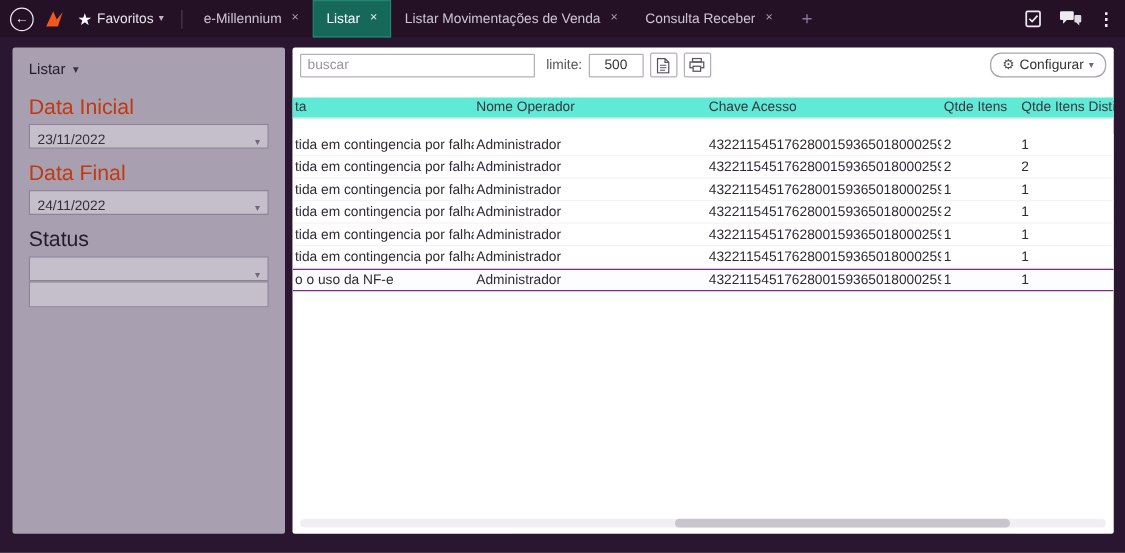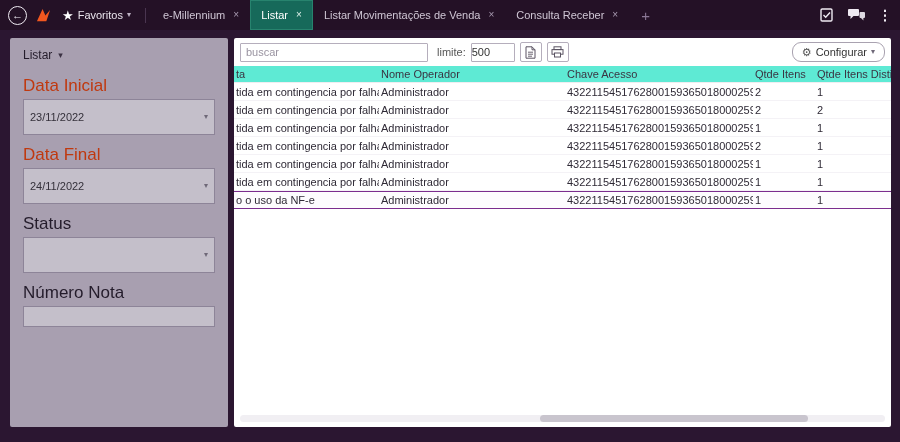--- a/index.html
+++ b/index.html
@@ -28,30 +28,30 @@
   .dots { font-size:14px; color:#efeaf2; font-weight:bold; }
 
   
   .workspace { flex:1; display:flex; gap:6px; padding:8px 9px 15px 10px; min-height:0; }
 
   
   .sidebar { flex:0 0 218px; background:#a89fb0; border-radius:2px; padding:10px 13px; overflow:hidden; }
   .panel-title { display:flex; align-items:center; gap:6px; font-size:12px; color:#241c2b; margin-bottom:14px; cursor:pointer; }
   .lbl { display:block; font-size:17px; color:#241c2b; margin:10px 0 3px; }
   .lbl.orange { color:#c0390f; }
-  .field { height:36px; background:#c4bfca; border:1px solid #8d8498; display:flex; align-items:center; justify-content:space-between; padding:0 6px; font-size:11px; color:#34303a; cursor:pointer; }
+  .field { height:20px; background:#c4bfca; border:1px solid #8d8498; display:flex; align-items:flex-end; justify-content:space-between; padding:0 6px; font-size:11px; color:#34303a; cursor:pointer; }
   .fieldbox { width:100%; height:21px; background:#c4bfca; border:1px solid #8d8498; font-size:11px; padding:0 6px; color:#34303a; font-family:"Liberation Sans", sans-serif; outline:none; }
 
   
-  .content { flex:1; background:#ffffff; border-radius:2px; display:flex; flex-direction:column; position:relative; overflow:hidden; min-width:0; }
+  .content { flex:1; background:#ffffff; border-radius:2px; display:flex; flex-direction:column; position:relative; overflow:hidden; min-width:0;gap:12px; }
   .toolbar { flex:0 0 28px; display:flex; align-items:center; gap:5px; padding:0 6px; }
   .search { width:188px; height:19px; border:1px solid #b5aebc; border-radius:1px; font-size:11px; padding:0 5px; color:#333; font-family:"Liberation Sans", sans-serif; outline:none; }
   .search::placeholder { color:#9a94a1; }
   .limit-lbl { font-size:11px; color:#555; margin-left:4px; }
-  .limit { width:44px; height:19px; border:1px solid #b5aebc; border-radius:1px; font-size:11px; text-align:left; color:#333; font-family:"Liberation Sans", sans-serif; outline:none; }
+  .limit { width:44px; height:19px; border:1px solid #b5aebc; border-radius:1px; font-size:11px; text-align:center; color:#333; font-family:"Liberation Sans", sans-serif; outline:none; }
   .tool-btn { width:22px; height:20px; background:#fff; border:1px solid #b5aebc; border-radius:2px; display:flex; align-items:center; justify-content:center; cursor:pointer; padding:0; }
   .tb-spacer { flex:1; }
   .config-btn { height:20px; background:#fff; border:1px solid #a9a2b0; border-radius:9px; display:flex; align-items:center; gap:4px; font-size:11px; color:#333; padding:0 9px; cursor:pointer; font-family:"Liberation Sans", sans-serif; }
   .gear { font-size:11px; color:#555; line-height:1; }
 
   
   .thead, .trow { display:grid; grid-template-columns:145px 186px 188px 62px 1fr; align-items:center; }
   .thead { flex:0 0 17px; font-size:11px; color:#3a3442; background:#5eead4; border-bottom:1px solid #efedf1; }
   .tbody { flex:1; overflow:hidden; }
   .trow { height:18px; font-size:11px; color:#2f2a36; background:#fff; border-bottom:1px solid #f4f2f6; cursor:pointer; }
@@ -142,21 +142,20 @@
         <span>24/11/2022</span>
         <span class="chev gray">▾</span>
       </div>
 
       <label class="lbl">Status</label>
       <div class="field">
         <span></span>
         <span class="chev gray">▾</span>
       </div>
 
-      <label class="lbl">Número Nota</label>
       <input class="fieldbox" value="" style="">
     </aside>
 
     <main class="content">
       <div class="toolbar">
         <input class="search" placeholder="buscar" style="">
         <span class="limit-lbl">limite:</span>
         <input class="limit" value="500" style="">
         <button class="tool-btn">
           <svg width="11" height="13" viewBox="0 0 11 13">

